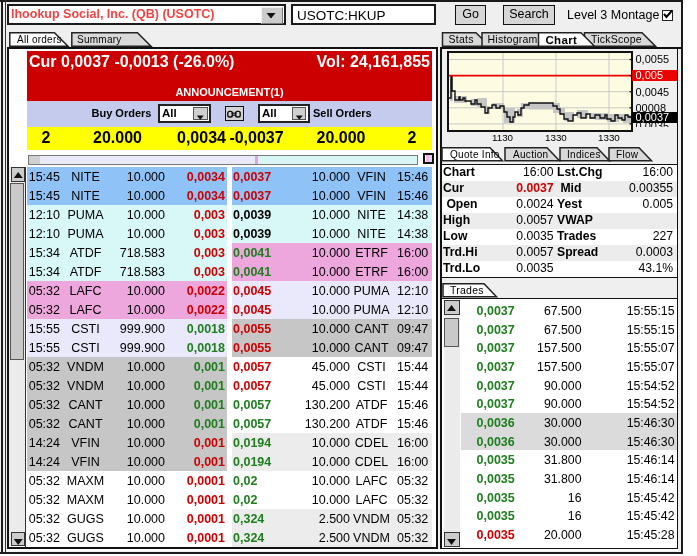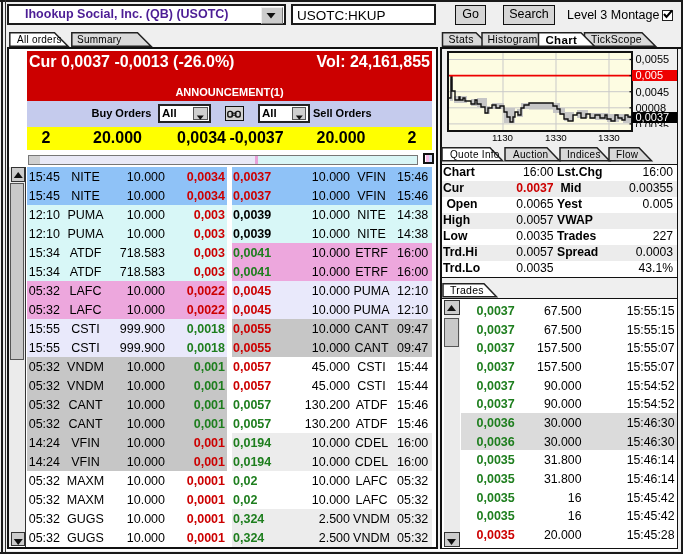--- a/index.html
+++ b/index.html
@@ -7,21 +7,21 @@
 .win{position:absolute;left:0;top:0;width:683px;height:554px;background:#efefef;}
 .abs{position:absolute;}
 .btop{position:absolute;left:0;top:0;width:683px;height:1.5px;background:#1a1a1a;}
 .bl1{position:absolute;left:0.5px;top:0;width:2px;height:553px;background:#1a1a1a;}
 .bl2{position:absolute;left:4.5px;top:0;width:1.5px;height:553px;background:#333;}
 .br1{position:absolute;left:680.5px;top:0;width:2.5px;height:553.5px;background:#1a1a1a;}
 .bb1{position:absolute;left:0px;top:551.5px;width:683px;height:2px;background:#1a1a1a;}
 .wstrip{position:absolute;left:6px;top:549.2px;width:672px;height:2.3px;background:#fff;}
 
 .combo{position:absolute;left:7px;top:3.5px;width:279px;height:21.5px;background:#fff;border:2px solid #1a1a1a;box-sizing:border-box;}
-.combo .txt{position:absolute;left:16px;top:1.5px;font-weight:bold;font-size:12.5px;color:#4c1d95;white-space:pre;}
+.combo .txt{position:absolute;left:2px;top:1.5px;font-weight:bold;font-size:12.5px;color:#ef4444;white-space:pre;}
 .combo .btn{position:absolute;right:1px;top:1px;width:20px;height:15.5px;background:#ccc;border:1px solid #777;border-top-color:#eee;border-left-color:#eee;}
 .tfield{position:absolute;left:291px;top:3.5px;width:145px;height:21.5px;background:#fff;border:2px solid #1a1a1a;box-sizing:border-box;}
 .tfield span{position:absolute;left:4px;top:2px;font-size:13.5px;}
 .pbtn{position:absolute;top:4.5px;height:20.5px;background:#d6d6d6;border:1.8px solid #111;box-sizing:border-box;text-align:center;font-size:12.5px;color:#000;line-height:16px;}
 .lbl3{position:absolute;left:567px;top:8px;font-size:12.5px;color:#000;}
 .chk{position:absolute;left:661.5px;top:9.5px;width:9px;height:9px;background:#fff;border:1.9px solid #222;}
 
 .lpanel{position:absolute;left:6.5px;top:47px;width:431.5px;height:502px;background:#fff;border:2px solid #111;box-sizing:border-box;}
 .redband{position:absolute;left:18.5px;top:2px;width:405px;height:50px;background:#cc0000;color:#fff;}
 .lavband{position:absolute;left:18.5px;top:52px;width:405px;height:26px;background:#c5cbed;}
@@ -471,21 +471,21 @@
    <span class="qv" style="left:171px;width:60.5px;">16:00</span>
   </div>
     <div class="qrow" style="top:16.07px;background:#ececec;line-height:16.3px;">
    <span class="ql" style="left:1.5px;">Cur</span>
    <span class="qv" style="left:61.5px;width:50.5px;color:#cc0000;font-weight:bold;">0.0037</span>
    <span class="ql" style="left:115.5px;">&nbsp;Mid</span>
    <span class="qv" style="left:171px;width:60.5px;">0.00355</span>
   </div>
     <div class="qrow" style="top:32.14px;background:#ffffff;line-height:16.3px;">
    <span class="ql" style="left:1.5px;">&nbsp;Open</span>
-   <span class="qv" style="left:61.5px;width:50.5px;">0.0065</span>
+   <span class="qv" style="left:61.5px;width:50.5px;">0.0024</span>
    <span class="ql" style="left:115.5px;">Yest</span>
    <span class="qv" style="left:171px;width:60.5px;">0.005</span>
   </div>
     <div class="qrow" style="top:48.21px;background:#ececec;line-height:16.3px;">
    <span class="ql" style="left:1.5px;">High</span>
    <span class="qv" style="left:61.5px;width:50.5px;">0.0057</span>
    <span class="ql" style="left:115.5px;">VWAP</span>
    <span class="qv" style="left:171px;width:60.5px;"></span>
   </div>
     <div class="qrow" style="top:64.28px;background:#ffffff;line-height:16.3px;">

